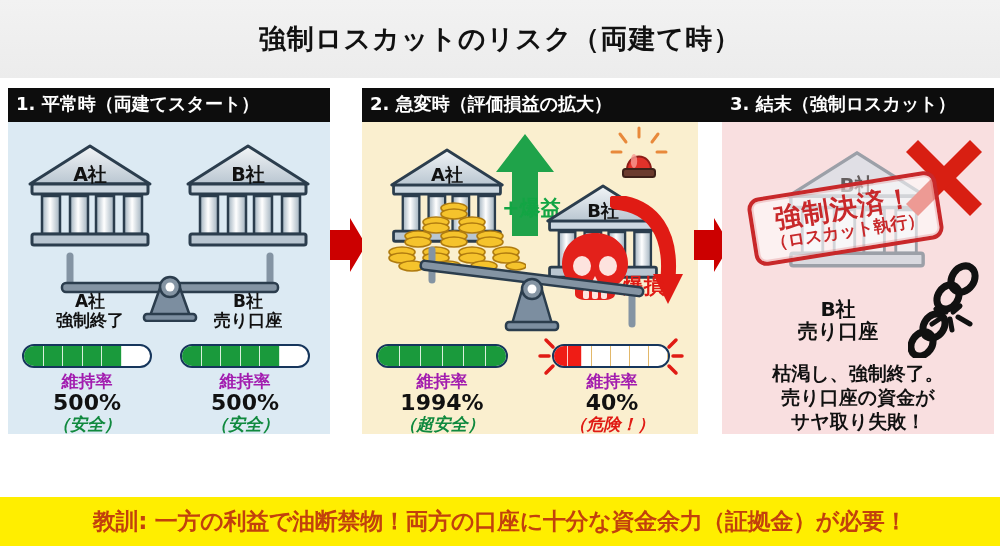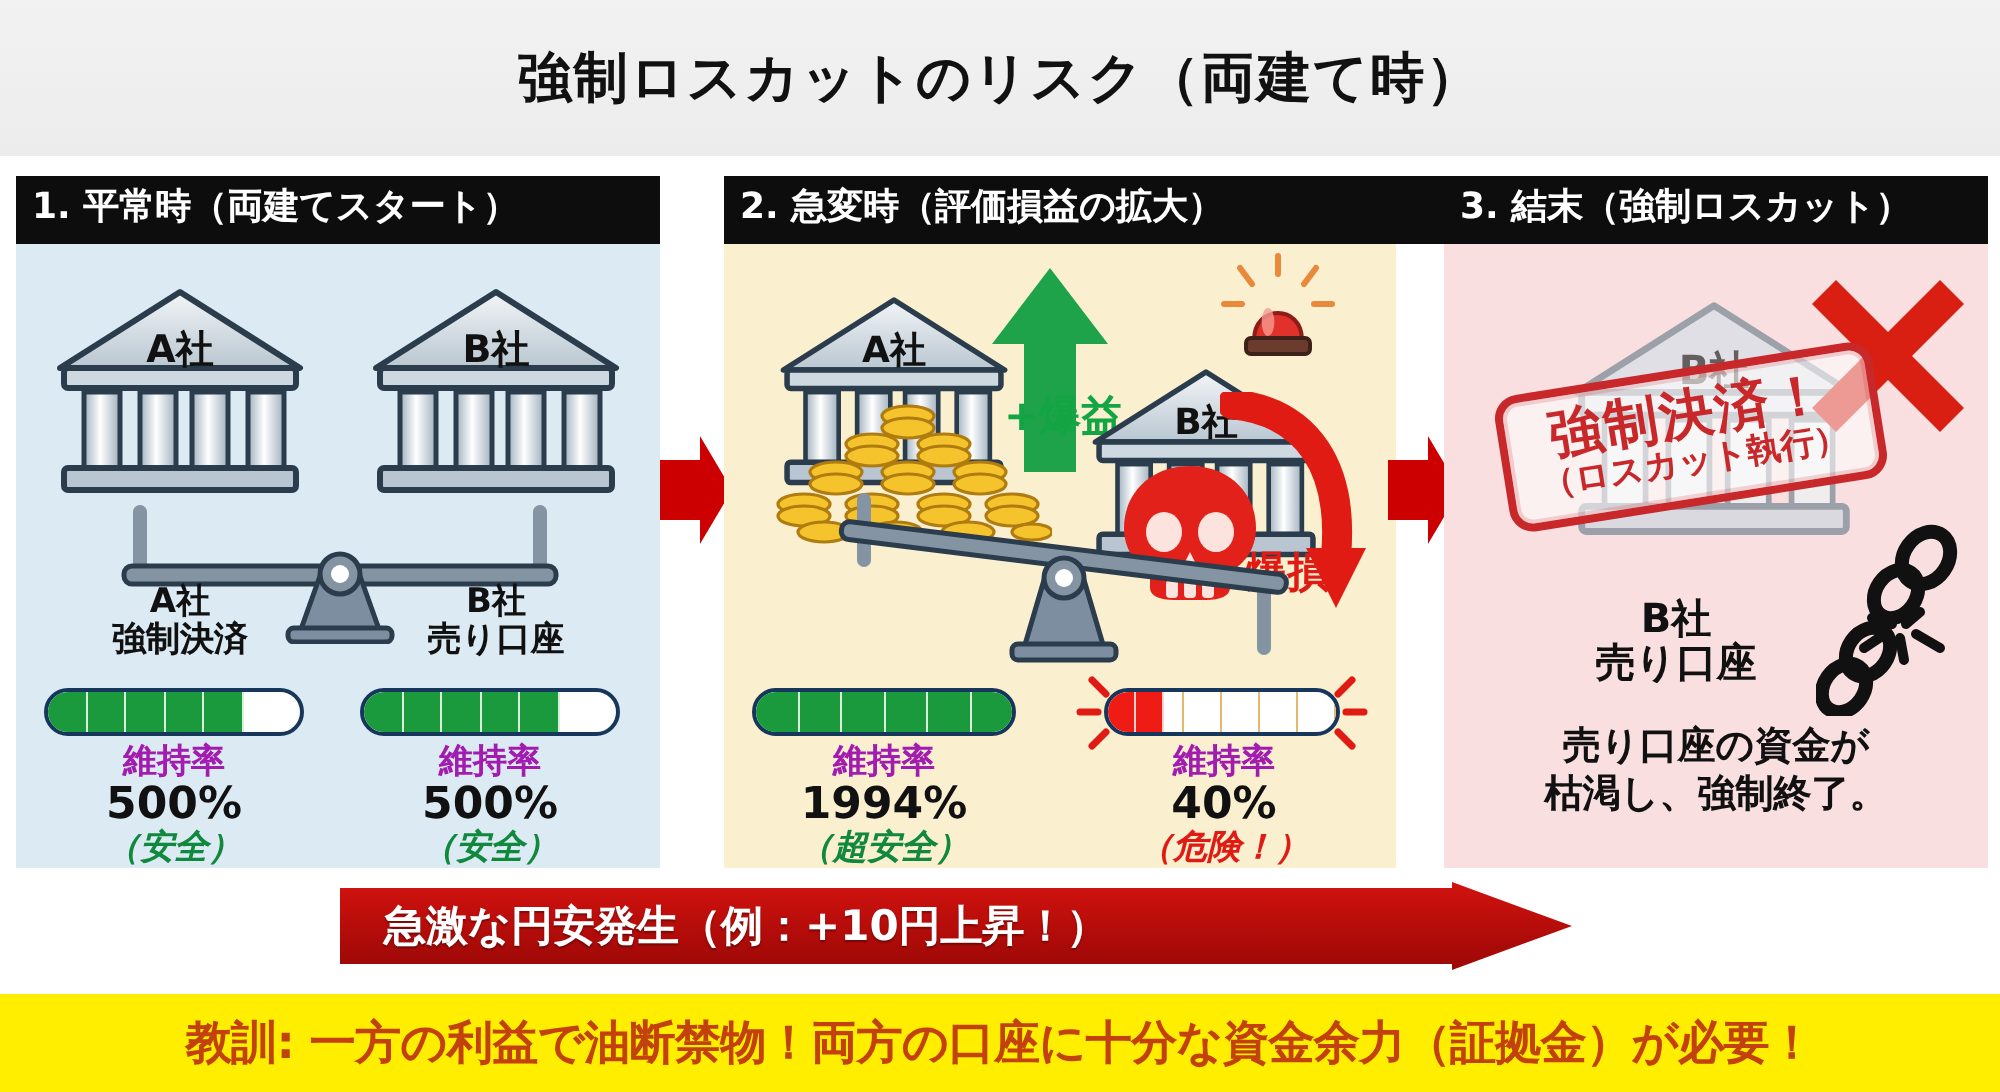--- a/index.html
+++ b/index.html
@@ -184,21 +184,21 @@
           <rect x="14" y="41" width="216" height="9" rx="4" fill="#8494a3" stroke="#2b3d4d" stroke-width="2.5"></rect>
           <path d="M112,46 L132,46 L142,74 L102,74 Z" fill="#7c8ea0" stroke="#2b3d4d" stroke-width="2.5" stroke-linejoin="round"></path>
           <rect x="96" y="72" width="52" height="7" rx="3" fill="#7c8ea0" stroke="#2b3d4d" stroke-width="2.5"></rect>
           <circle cx="122" cy="45" r="10" fill="#8494a3" stroke="#2b3d4d" stroke-width="2.5"></circle>
           <circle cx="122" cy="45" r="4.5" fill="#ffffff"></circle>
         </svg>
       </div>
 
       <div class="acct-label" style="left:12px;top:170px;width:140px;">
         <div>A社</div>
-        <div>強制決済</div>
+        <div>強制終了</div>
       </div>
       <div class="acct-label" style="left:170px;top:170px;width:140px;">
         <div>B社</div>
         <div>売り口座</div>
       </div>
 
       <div class="meter green" style="left:14px;top:222px;width:130px;height:24px;">
         <div class="fill">
           <div class="seg" style="width:19.5px"></div>
             <div class="seg" style="width:19.5px"></div>
@@ -466,36 +466,25 @@
           </g>
         </svg>
       </div>
 
       <div class="acct-label" style="left:26px;top:176px;width:180px;font-size:20px;">
         <div>B社</div>
         <div>売り口座</div>
       </div>
 
       <div class="outcome" style="left:0;top:240px;width:272px;">
+        <div>枯渇し、強制終了。</div>
         <div>売り口座の資金が</div>
-        <div>枯渇し、強制終了。</div>
+        <div>サヤ取り失敗！</div>
       </div>
     </div>
   </div>
 
-  <div id="event-banner">
-    <svg class="bg" width="616" height="44" viewBox="0 0 616 44" preserveAspectRatio="none">
-      <defs>
-        <linearGradient id="bgrad" x1="0" y1="0" x2="0" y2="1">
-          <stop offset="0" stop-color="#d2120f"></stop>
-            <stop offset="1" stop-color="#9b0806"></stop>
-        </linearGradient>
-      </defs>
-      <polygon points="0,3 556,3 556,0 616,22 556,44 556,41 0,41" fill="url(#bgrad)"></polygon>
-    </svg>
-    <div class="txt">急激な円安発生（例：+10円上昇！）</div>
-  </div>
 
   <div id="footer">
     <div class="f-txt">教訓: 一方の利益で油断禁物！両方の口座に十分な資金余力（証拠金）が必要！</div>
   </div>
 
 </div>
 
 </body></html>

